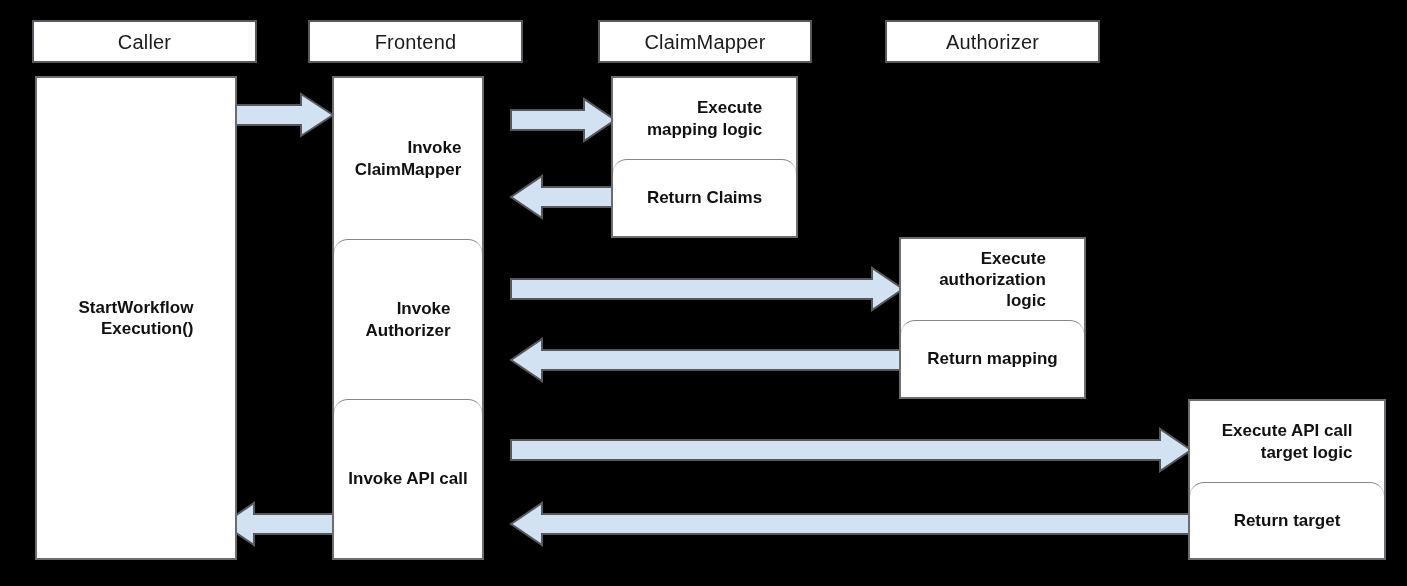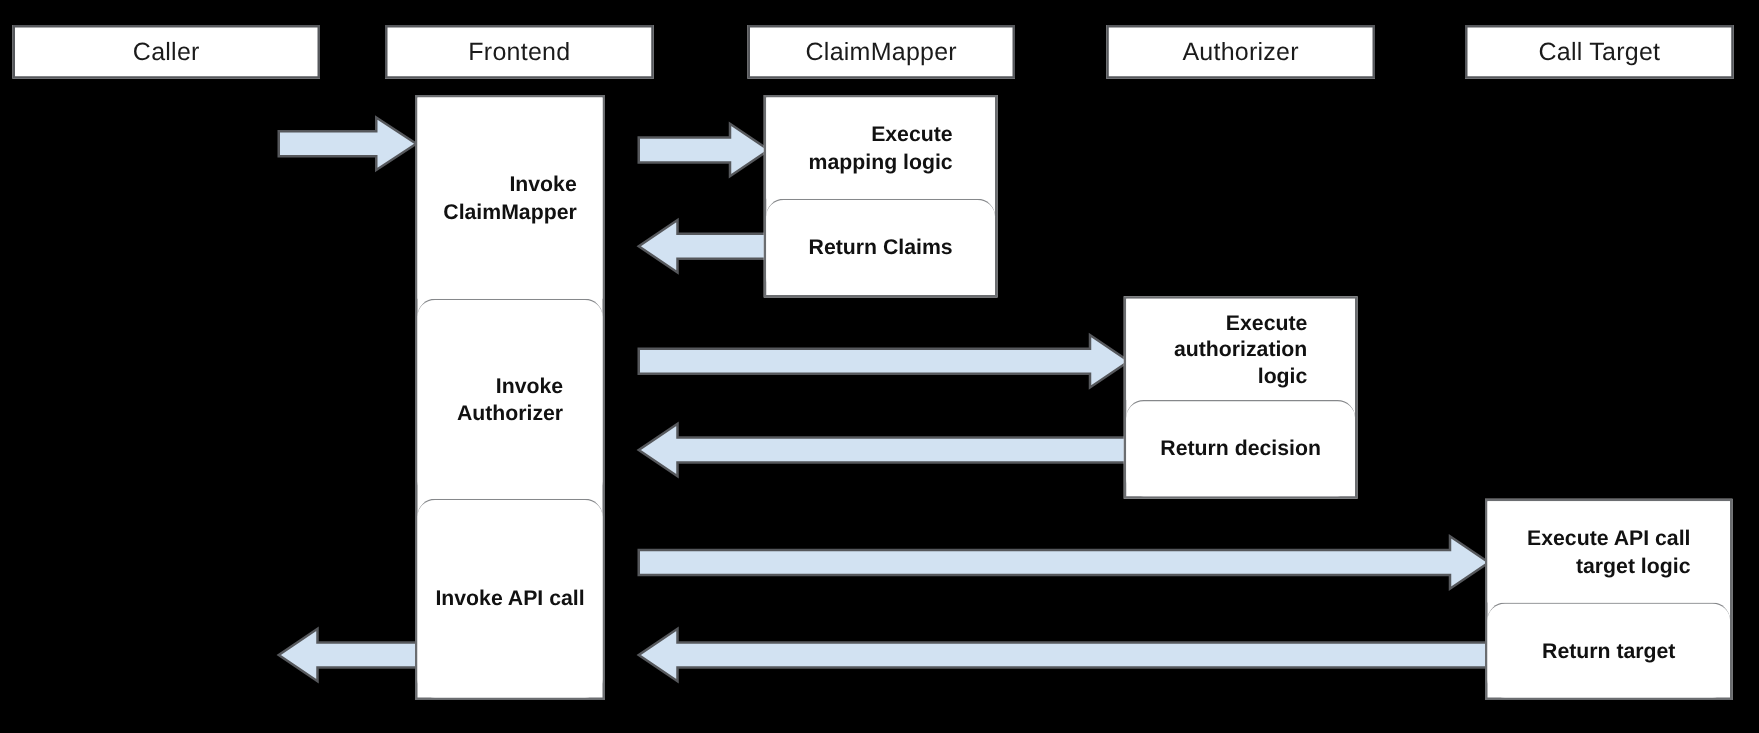--- a/index.html
+++ b/index.html
@@ -66,34 +66,31 @@
     stroke: #56585c;
     stroke-width: 2;
     stroke-linejoin: miter;
   }
 </style>
 </head>
 <body>
 
 <div id="canvas">
 
-  <div class="lane-header" style="left:10px;  top:20px;  width:246px; height:43px;">
+  <div class="lane-header" style="left:32px;  top:20px;  width:225px; height:43px;">
     <span>Caller</span>
   </div>
   <div class="lane-header" style="left:308px; top:20px;  width:215px; height:43px;">
     <span>Frontend</span>
   </div>
   <div class="lane-header" style="left:598px; top:20px;  width:214px; height:43px;">
     <span>ClaimMapper</span>
   </div>
   <div class="lane-header" style="left:885px; top:20px;  width:215px; height:43px;">
     <span>Authorizer</span>
-  </div>
-  <div class="lane-header" style="left:1172px;top:20px;  width:215px; height:43px;">
-    <span>Call Target</span>
   </div>
 
   <div class="arrow" style="left:222px; top:93px; width:112px; height:44px;">
     <svg width="112" height="44" viewBox="0 0 112 44">
       <path class="arrow-shape" d="M1,12 L79,12 L79,1 L111,22 L79,43 L79,32 L1,32 Z"></path>
     </svg>
   </div>
 
   <div class="arrow" style="left:510px; top:98px; width:106px; height:44px;">
     <svg width="106" height="44" viewBox="0 0 106 44">
@@ -130,20 +127,25 @@
       <path class="arrow-shape" d="M681,12 L32,12 L32,1 L1,22 L32,43 L32,32 L681,32 Z"></path>
     </svg>
   </div>
 
   <div class="arrow" style="left:222px; top:502px; width:112px; height:44px;">
     <svg width="112" height="44" viewBox="0 0 112 44">
       <path class="arrow-shape" d="M111,12 L32,12 L32,1 L1,22 L32,43 L32,32 L111,32 Z"></path>
     </svg>
   </div>
 
+  <div class="lifeline" style="left:35px; top:76px; width:202px; height:484px;">
+    <div class="activation" style="flex:1 1 auto;">
+      <span>StartWorkflow<br>Execution()</span>
+    </div>
+  </div>
 
   <div class="lifeline" style="left:332px; top:76px; width:152px; height:484px;">
     <div class="activation" style="height:161px;">
       <span>Invoke<br>ClaimMapper</span>
     </div>
     <div class="activation div-top" style="height:160px;">
       <span>Invoke<br>Authorizer</span>
     </div>
     <div class="activation div-top" style="flex:1 1 auto;">
       <span>Invoke API call</span>
@@ -157,21 +159,21 @@
     <div class="activation div-top" style="flex:1 1 auto;">
       <span>Return Claims</span>
     </div>
   </div>
 
   <div class="lifeline" style="left:899px; top:237px; width:187px; height:162px;">
     <div class="activation" style="height:81px;">
       <span>Execute<br>authorization<br>logic</span>
     </div>
     <div class="activation div-top" style="flex:1 1 auto;">
-      <span>Return decision</span>
+      <span>Return mapping</span>
     </div>
   </div>
 
   <div class="lifeline" style="left:1188px; top:399px; width:198px; height:161px;">
     <div class="activation" style="height:81px;">
       <span>Execute API call<br>target logic</span>
     </div>
     <div class="activation div-top" style="flex:1 1 auto;">
       <span>Return target</span>
     </div>

